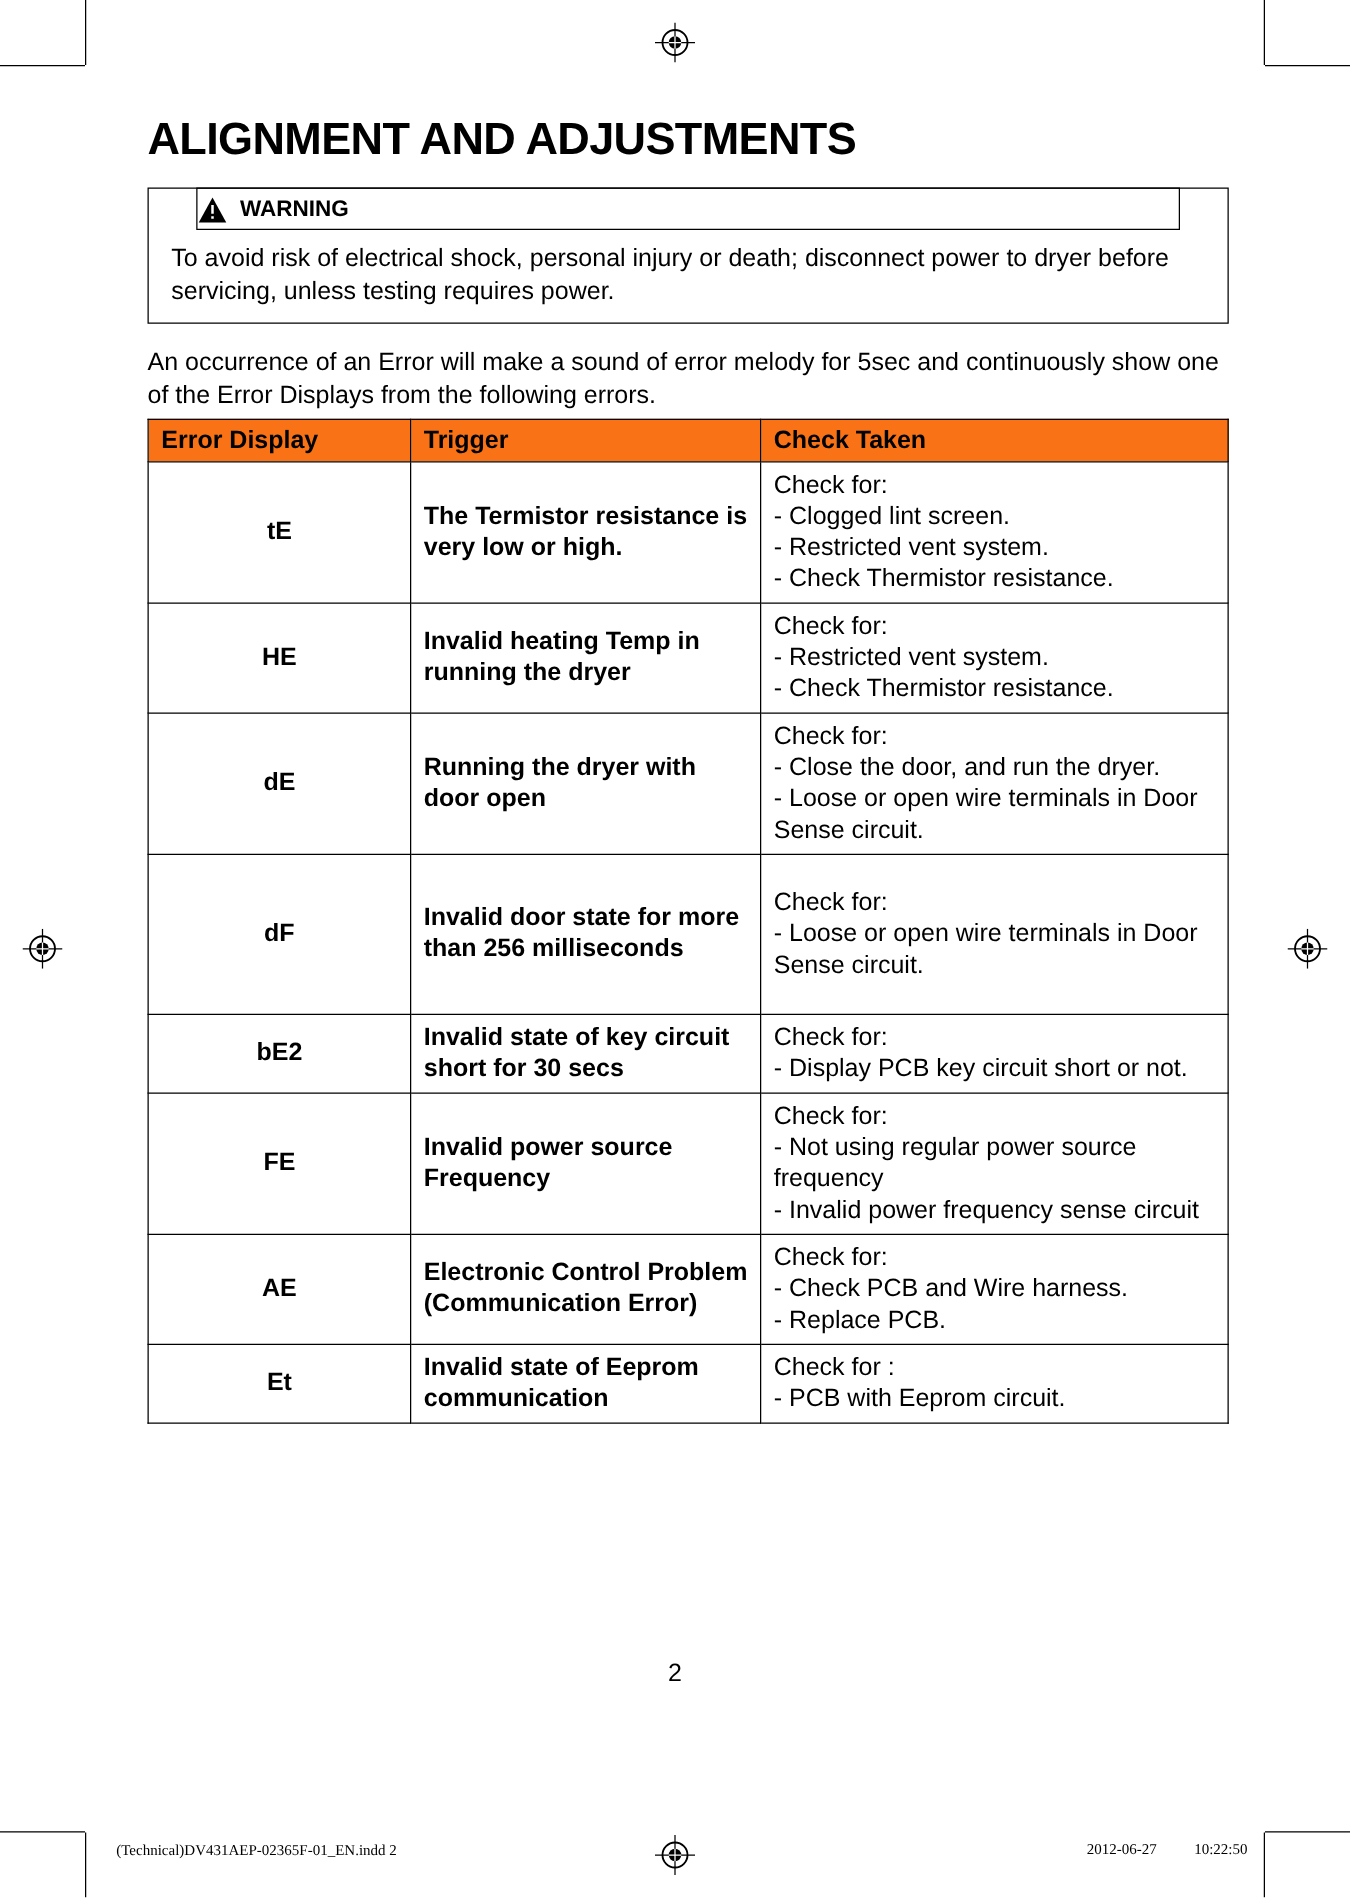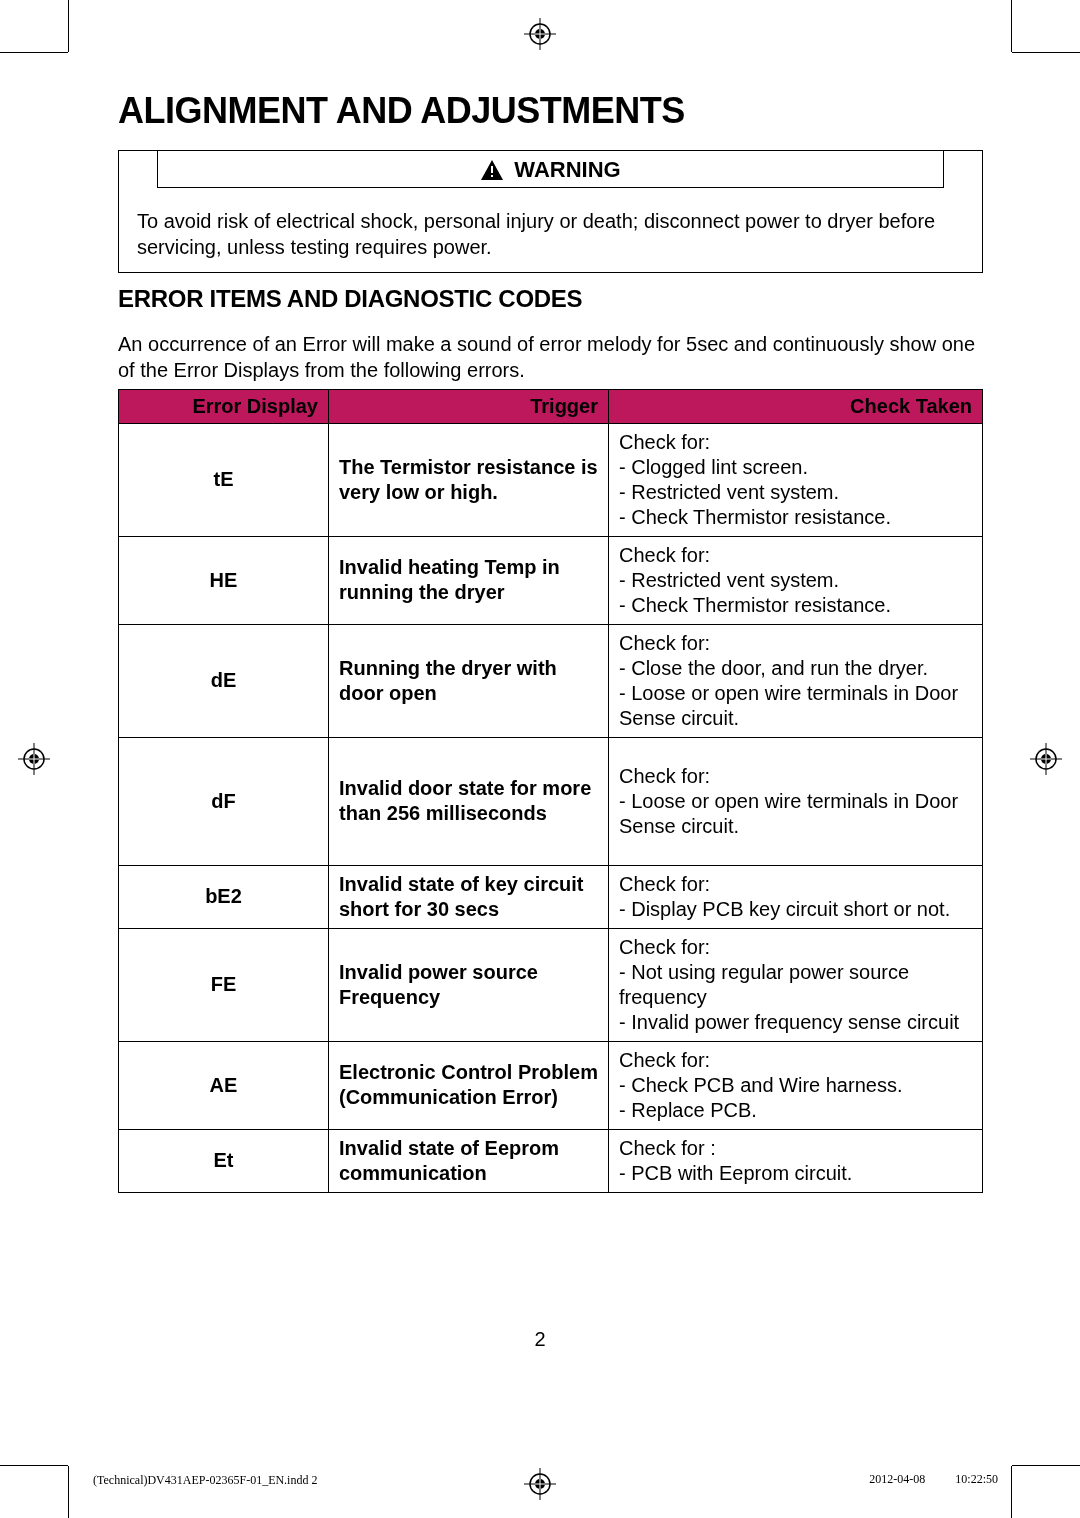--- a/index.html
+++ b/index.html
@@ -37,29 +37,29 @@
     letter-spacing: -0.5px;
     margin-bottom: 18px;
   }
   .warning-box-outer {
     border: 1.5px solid #000;
     padding: 0;
     margin-bottom: 12px;
   }
   .warning-box-inner {
     border: 1.5px solid #000;
-    margin: 10px 38px;
+    margin: 0 38px;
     margin-top: -1.5px;
     padding: 6px 0 4px 0;
     text-align: center;
     font-weight: 700;
-    font-size: 22px;
+    font-size: 18px;
     display: flex;
     align-items: center;
-    justify-content: center;
+    justify-content: flex-start;
     gap: 10px;
   }
   .warning-icon { width: 24px; height: 22px; }
   .warning-text {
     padding: 10px 18px 12px 18px;
     font-size: 20px;
     line-height: 1.3;
   }
   .sub-heading {
     font-size: 24px;
@@ -78,23 +78,23 @@
     border-collapse: collapse;
     font-size: 20px;
   }
   .error-table th, .error-table td {
     border: 1.5px solid #000;
     padding: 6px 10px;
     vertical-align: middle;
     line-height: 1.25;
   }
   .error-table th {
-    background: #be185d;
-    font-weight: 700;
-    text-align: right;
+    background: #f97316;
+    font-weight: 700;
+    text-align: left;
     padding: 4px 10px;
   }
   .error-table td.code-cell {
     text-align: center;
     font-weight: 700;
     width: 210px;
   }
   .error-table td.trigger-cell { width: 280px; font-weight: bold; }
   .error-table td.action-cell { }
   .row-dF td { height: 128px; }
@@ -178,21 +178,20 @@
       <svg class="warning-icon" viewBox="0 0 24 22">
         <path d="M12 1 L23 21 L1 21 Z" fill="#000"></path>
         <rect x="11" y="7" width="2" height="7" fill="#fff"></rect>
         <rect x="11" y="16" width="2" height="2" fill="#fff"></rect>
       </svg>
       <span>WARNING</span>
     </div>
     <div class="warning-text">To avoid risk of electrical shock, personal injury or death; disconnect power to dryer before servicing, unless testing requires power.</div>
   </div>
 
-  <h2 class="sub-heading">ERROR ITEMS AND DIAGNOSTIC CODES</h2>
   <p class="intro-text">An occurrence of an Error will make a sound of error melody for 5sec and continuously show one of the Error Displays from the following errors.</p>
 
   <table class="error-table">
     <thead>
       <tr>
         <th>Error Display</th>
         <th>Trigger</th>
         <th>Check Taken</th>
       </tr>
     </thead>
@@ -237,13 +236,13 @@
         <td class="trigger-cell">Invalid state of Eeprom communication</td>
         <td class="action-cell">Check for :<br>- PCB with Eeprom circuit.</td>
       </tr>
     </tbody>
   </table>
 
   <div class="page-number">2</div>
 </div>
 
 <div class="footer-left">(Technical)DV431AEP-02365F-01_EN.indd   2</div>
-<div class="footer-right">2012-04-08   　　 10:22:50</div>
+<div class="footer-right">2012-06-27   　　 10:22:50</div>
 
 </body></html>

